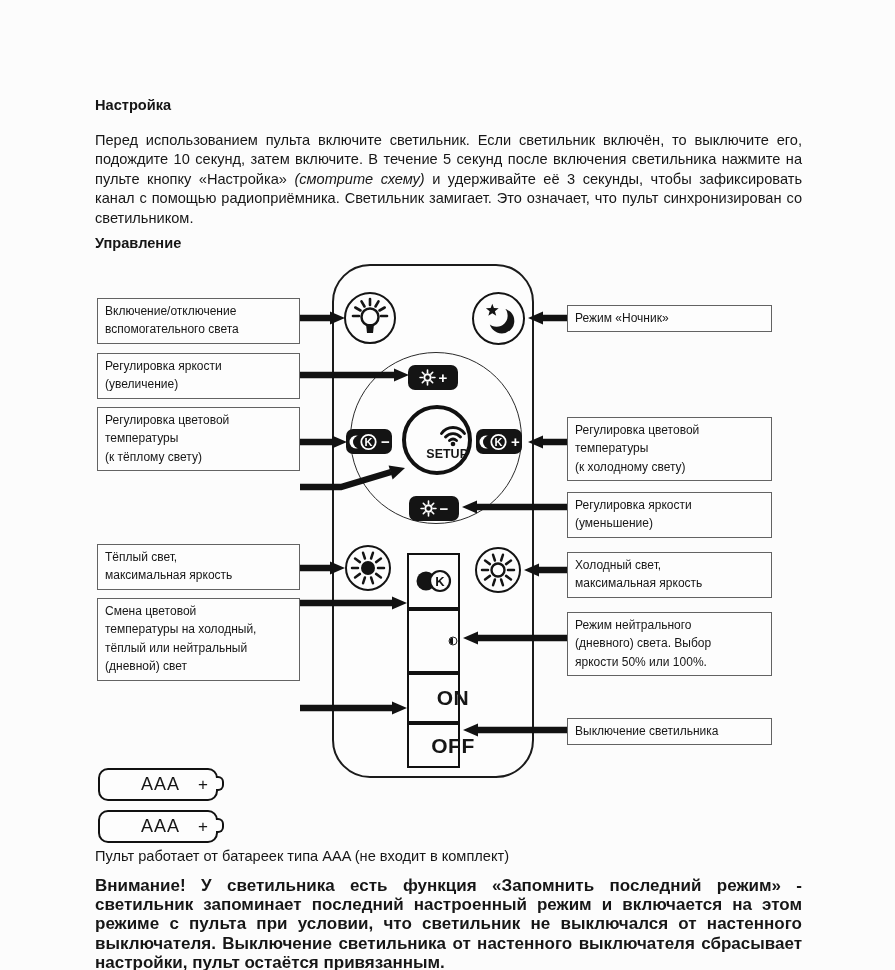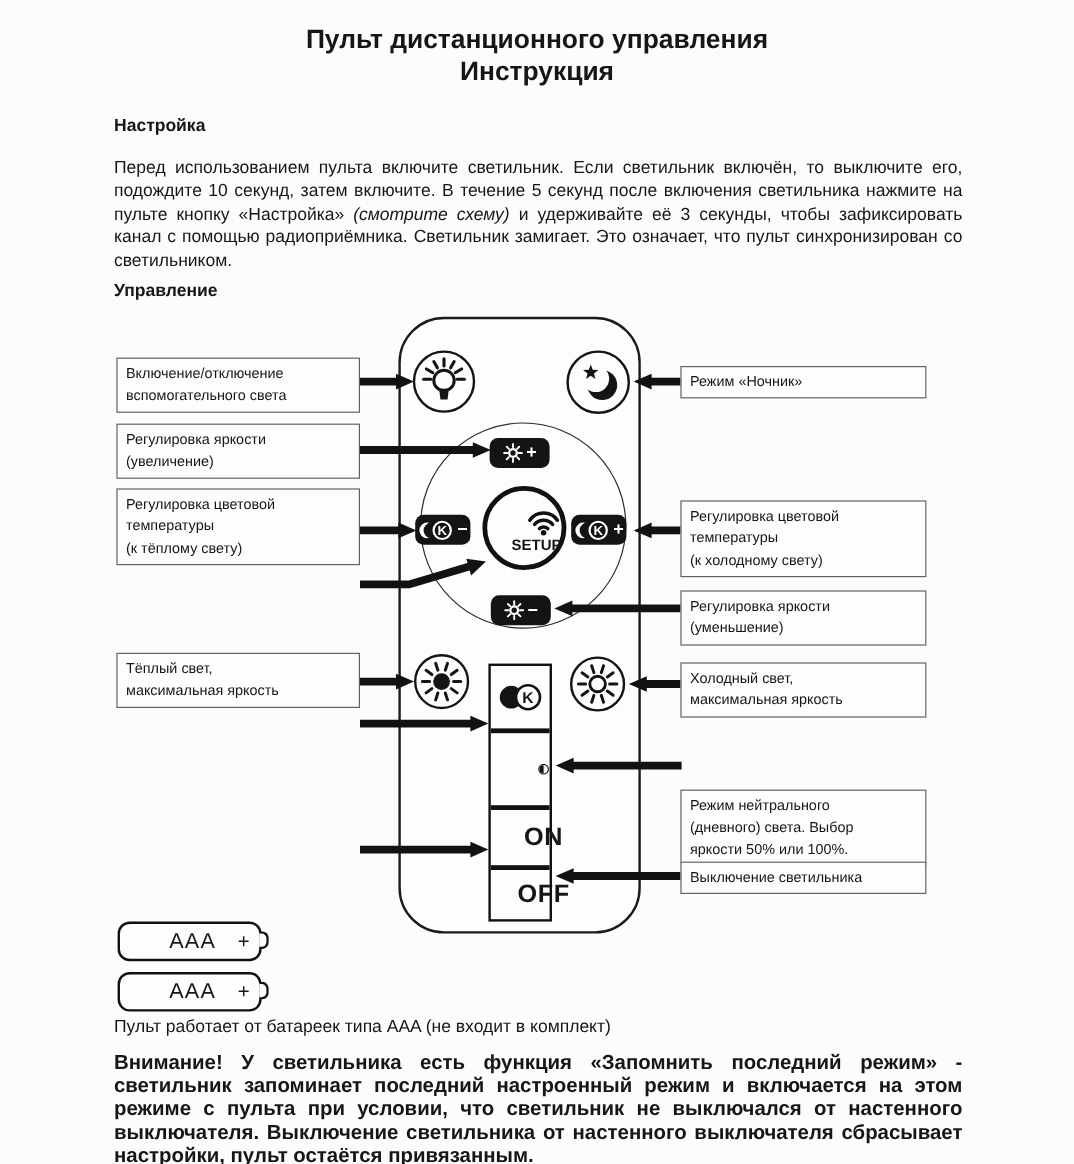--- a/index.html
+++ b/index.html
@@ -53,24 +53,20 @@
   .battery .plus{font-size:17px;margin-left:auto;margin-right:14px;}
   .caption{position:absolute;left:95px;top:848px;font-size:14.6px;}
   .warning{position:absolute;left:95px;top:876px;width:707px;font-weight:bold;
     font-size:17px;line-height:19.2px;text-align:justify;margin:0;}
 </style>
 </head>
 <body>
 
 <div class="page">
 
-  <div class="title">
-    <div>Пульт дистанционного управления</div>
-    <div>Инструкция</div>
-  </div>
 
   <div class="h" style="left:95px;top:97px;">Настройка</div>
 
   <p class="para" style="top:131px;"><span>Перед использованием пульта включите светильник. Если светильник включён, то выключите его, подождите 10 секунд, затем включите. В течение 5 секунд после включения светильника нажмите на пульте кнопку «Настройка» </span><em>(смотрите схему)</em><span> и удерживайте её 3 секунды, чтобы зафиксировать канал с помощью радиоприёмника. Светильник замигает. Это означает, что пульт синхронизирован со светильником.</span></p>
 
   <div class="h" style="left:95px;top:235px;">Управление</div>
 
   <div class="diagram">
 
     <div class="remote-body"></div>
@@ -281,30 +277,34 @@
 
     <div class="callout left-co" style="top:43px;">Включение/отключение
 вспомогательного света</div>
     <div class="callout left-co" style="top:98px;">Регулировка яркости
 (увеличение)</div>
     <div class="callout left-co" style="top:152px;">Регулировка цветовой
 температуры
 (к тёплому свету)</div>
     <div class="callout left-co" style="top:289px;">Тёплый свет,
 максимальная яркость</div>
+    <div class="callout left-co" style="top:343px;">Смена цветовой
+температуры на холодный,
+тёплый или нейтральный
+(дневной) свет</div>
 
     <div class="callout right-co" style="top:50px;">Режим «Ночник»</div>
     <div class="callout right-co" style="top:162px;">Регулировка цветовой
 температуры
 (к холодному свету)</div>
     <div class="callout right-co" style="top:237px;">Регулировка яркости
 (уменьшение)</div>
     <div class="callout right-co" style="top:297px;">Холодный свет,
 максимальная яркость</div>
-    <div class="callout right-co" style="top:357px;margin-top:46px;">Режим нейтрального
+    <div class="callout right-co" style="top:357px;">Режим нейтрального
 (дневного) света. Выбор
 яркости 50% или 100%.</div>
     <div class="callout right-co" style="top:463px;">Выключение светильника</div>
 
   </div>
 
   <div class="battery" style="top:768px;">
     <div class="term"></div>
     <span class="aaa">AAA</span>
     <span class="plus">+</span>

